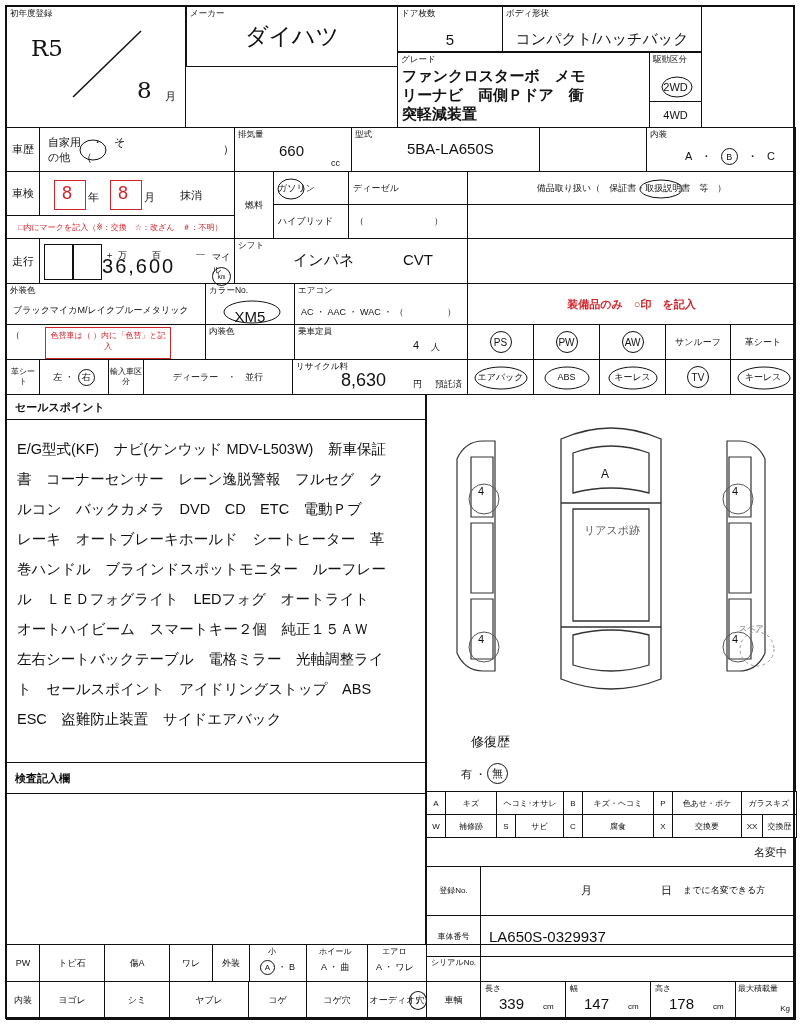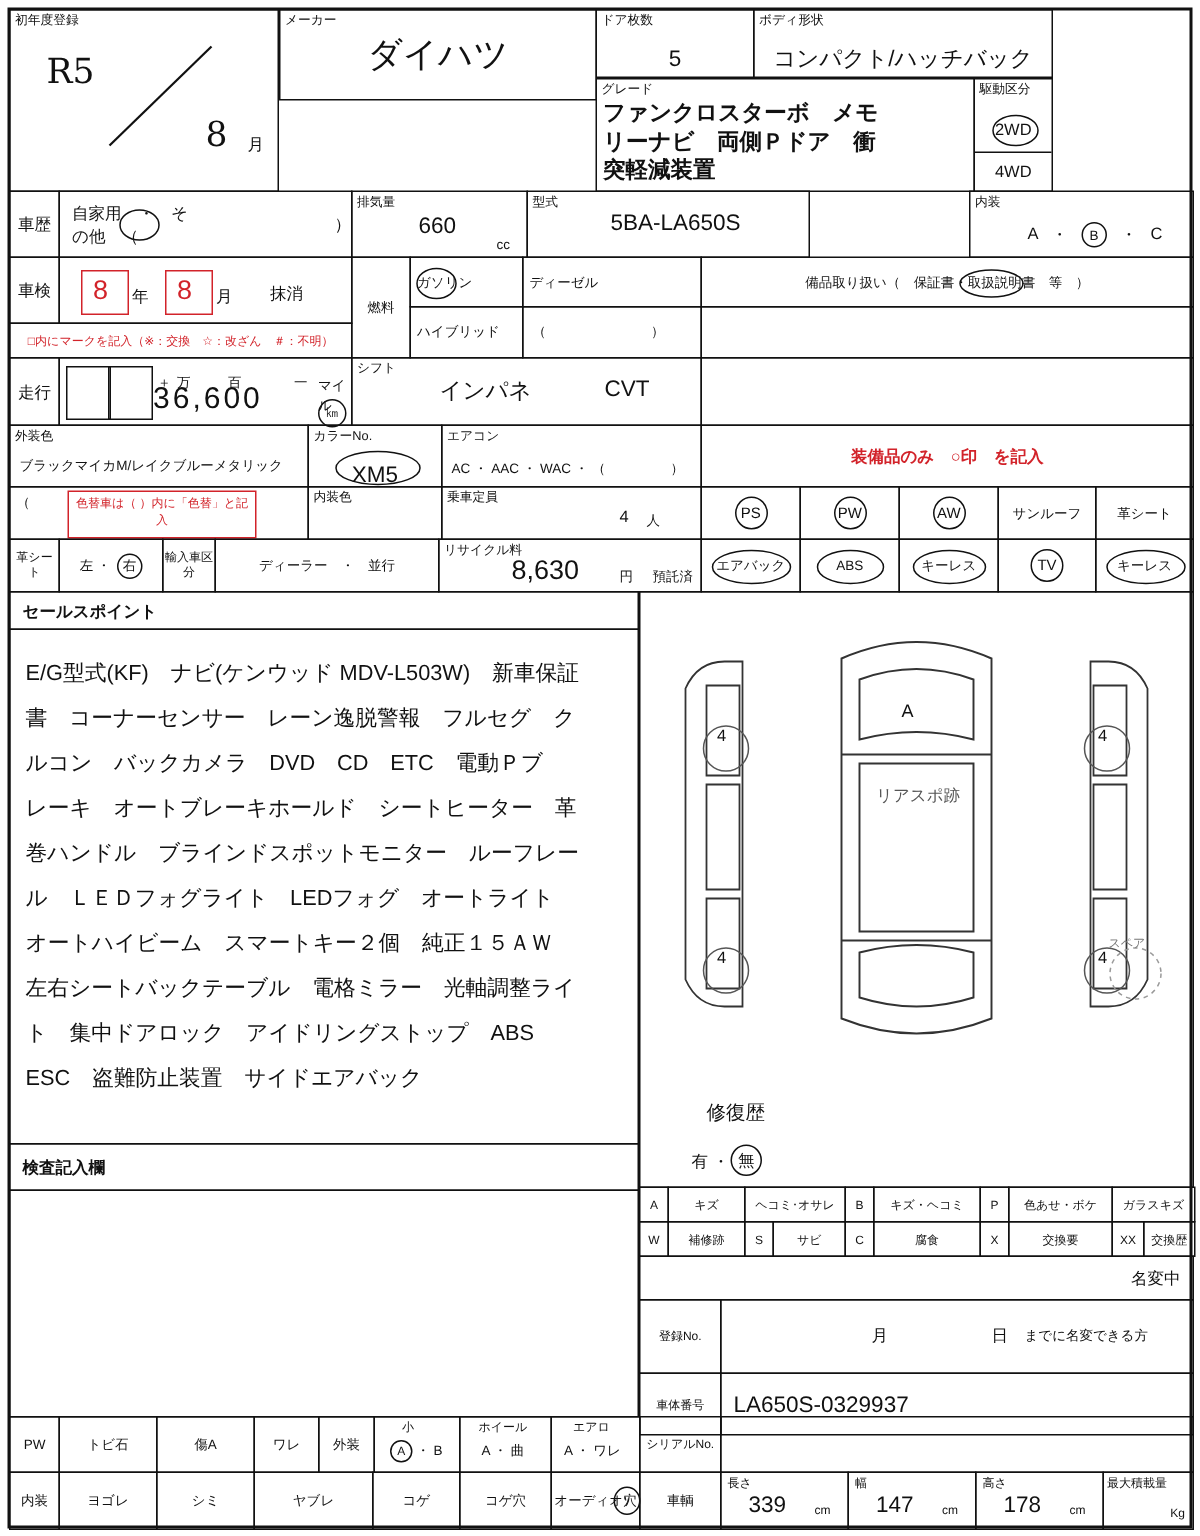--- a/index.html
+++ b/index.html
@@ -343,21 +343,21 @@
   <div class="cell bdr" style="left:-1px;top:412px;width:420px;height:344px;">
     <div style="position:absolute;left:10px;top:14px;font-size:14.5px;line-height:30px;width:402px;">
       <div>E/G型式(KF)　ナビ(ケンウッド MDV-L503W)　新車保証</div>
       <div>書　コーナーセンサー　レーン逸脱警報　フルセグ　ク</div>
       <div>ルコン　バックカメラ　DVD　CD　ETC　電動Ｐブ</div>
       <div>レーキ　オートブレーキホールド　シートヒーター　革</div>
       <div>巻ハンドル　ブラインドスポットモニター　ルーフレー</div>
       <div>ル　ＬＥＤフォグライト　LEDフォグ　オートライト</div>
       <div>オートハイビーム　スマートキー２個　純正１５ＡＷ</div>
       <div>左右シートバックテーブル　電格ミラー　光軸調整ライ</div>
-      <div>ト　集中ドアロック　アイドリングストップ　ABS</div>
+      <div>ト　セールスポイント　アイドリングストップ　ABS</div>
       <div>ESC　盗難防止装置　サイドエアバック</div>
     </div>
   </div>
   <div class="cell bdr" style="left:-1px;top:755px;width:420px;height:32px;">
     <div class="lft" style="height:100%;padding-left:8px;">
         <span class="sm" style="font-weight:bold;">検査記入欄</span>
       </div>
   </div>
   <div class="cell bdr" style="left:-1px;top:786px;width:420px;height:152px;"></div>
 

